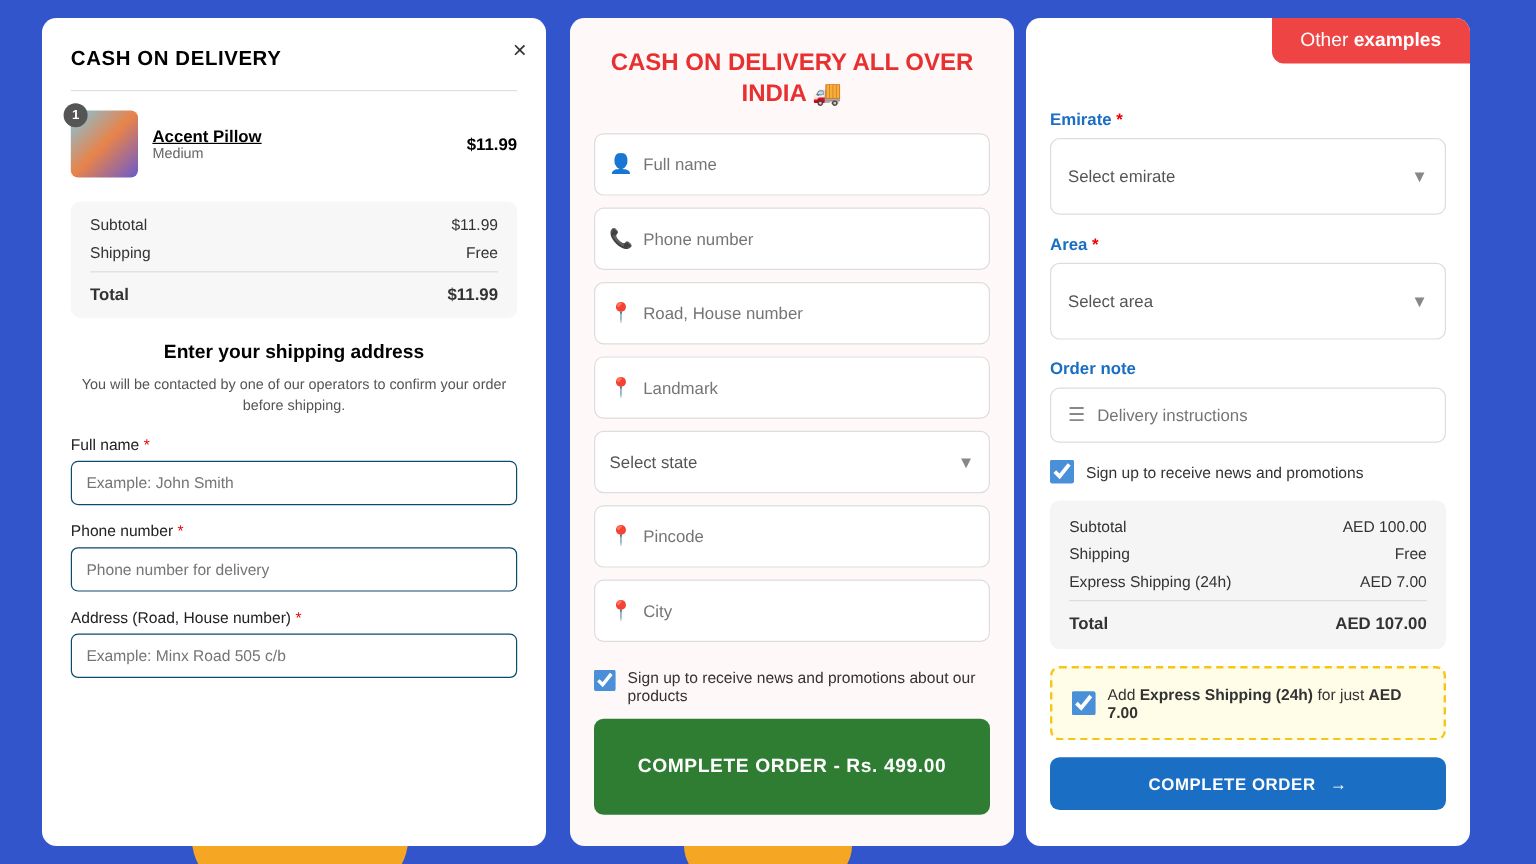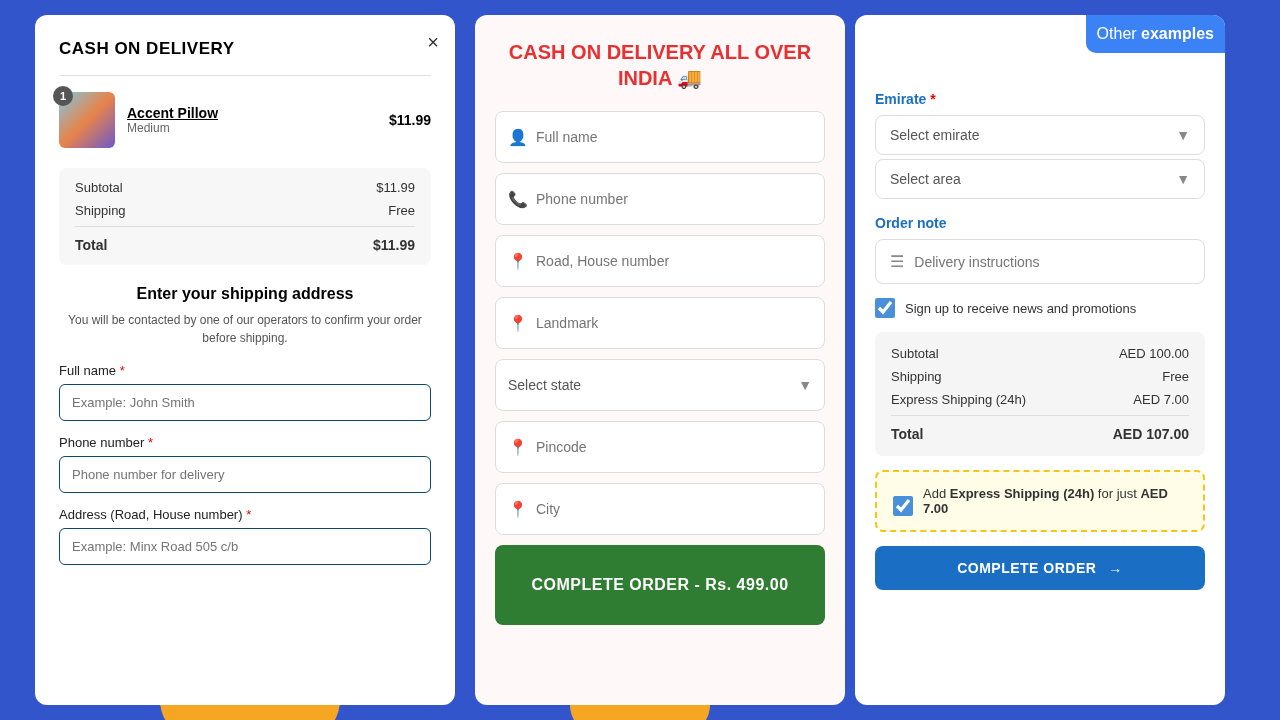--- a/index.html
+++ b/index.html
@@ -308,21 +308,21 @@
       color: #1a6fc4;
       margin-bottom: 8px;
       margin-top: 16px;
     }
     .field-label-blue .req { color: #e00; }
 
     .dropdown-row {
       border: 1px solid #ddd;
       border-radius: 8px;
       background: #fff;
-      height: 40px;
+      height: 64px;
       display: flex;
       align-items: center;
       padding: 0 14px;
       margin-bottom: 4px;
     }
     .dropdown-row select {
       border: none;
       outline: none;
       font-size: 14px;
       color: #555;
@@ -386,21 +386,21 @@
       padding-top: 10px;
       margin-top: 4px;
     }
 
     .express-box {
       border: 2px dashed #f5c518;
       background: #fffde7;
       border-radius: 8px;
       padding: 14px 16px;
       display: flex;
-      align-items: flex-end;
+      align-items: center;
       gap: 10px;
       margin-bottom: 14px;
     }
     .express-box input[type="checkbox"] {
       width: 20px;
       height: 20px;
       accent-color: #4a90d9;
       flex-shrink: 0;
     }
     .express-box-text {
@@ -529,44 +529,51 @@
   <div class="input-row">
     <span class="icon-wrap">📍</span>
     <input type="text" placeholder="Pincode" style="">
   </div>
 
   <div class="input-row">
     <span class="icon-wrap">📍</span>
     <input type="text" placeholder="City" style="">
   </div>
 
+  <div class="checkbox-row">
+    <input type="checkbox" checked="" style="">
+    <span>Sign up to receive news and promotions about our products</span>
+  </div>
 
   <button class="complete-btn-green">COMPLETE ORDER - Rs. 499.00</button>
 </div>
 
 <div class="panel panel-right" style="position:relative;">
-  <div style="position:absolute;top:0;right:0;background:#3b82f6;color:#fff;font-size:16px;font-weight:700;padding:10px 11px;border-bottom-left-radius:10px;z-index:10;">
+  <div style="position:absolute;top:0;right:0;background:#ef4444;color:#fff;font-size:16px;font-weight:700;padding:10px 24px;border-bottom-left-radius:10px;z-index:10;">
     <span style="font-weight:400;">Other </span><span>examples</span>
   </div>
 
   <div class="panel-right-inner" style="padding-top:60px;">
     <div class="field-label-blue">
       <span>Emirate</span> <span class="req">*</span>
     </div>
     <div class="dropdown-row">
       <select>
         <option>Select emirate</option>
         <option>Dubai</option>
         <option>Abu Dhabi</option>
         <option>Sharjah</option>
         <option>Ajman</option>
       </select>
       <span class="chevron">▼</span>
     </div>
 
+    <div class="field-label-blue">
+      <span>Area</span> <span class="req">*</span>
+    </div>
     <div class="dropdown-row">
       <select>
         <option>Select area</option>
         <option>Downtown</option>
         <option>Marina</option>
         <option>Jumeirah</option>
         <option>Deira</option>
       </select>
       <span class="chevron">▼</span>
     </div>

